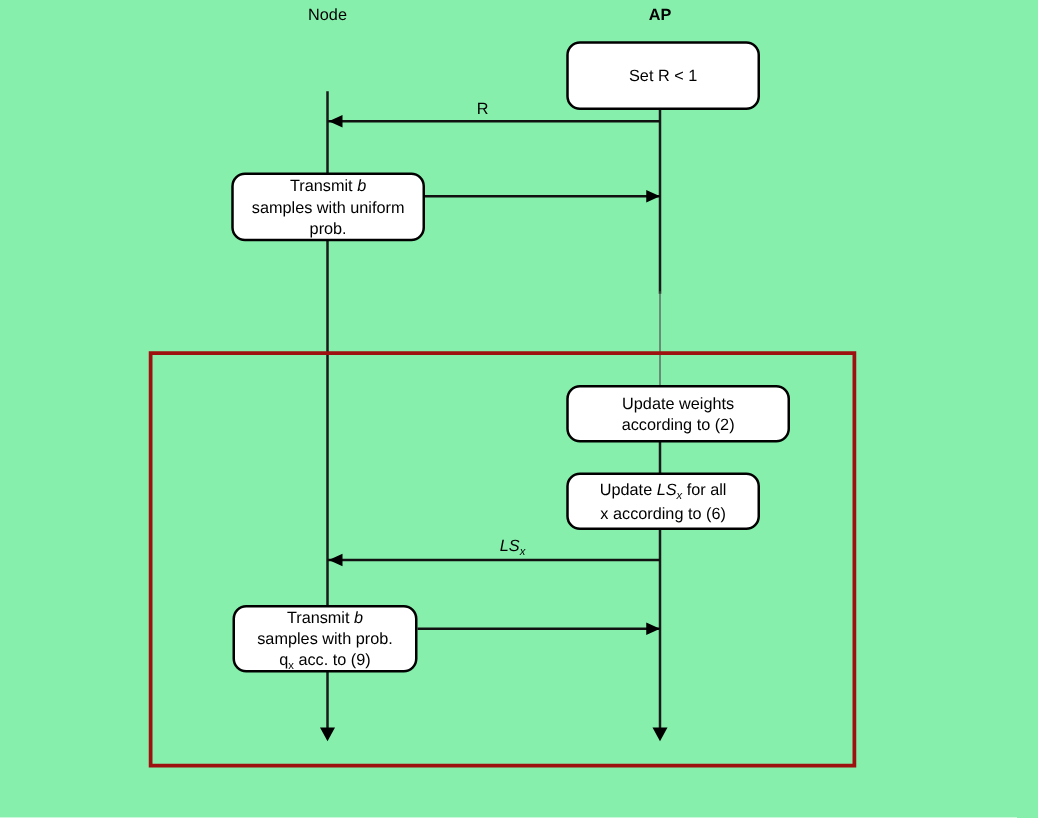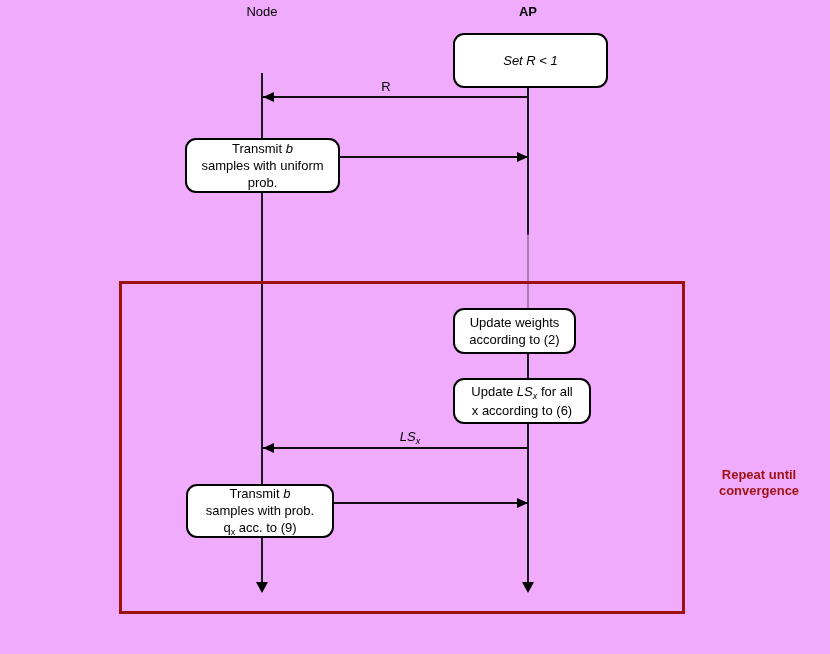--- a/index.html
+++ b/index.html
@@ -8,21 +8,21 @@
     background: #ffffff;
   }
   body {
     font-family: "Liberation Sans", sans-serif;
     -webkit-font-smoothing: antialiased;
   }
   #diagram {
     position: relative;
     width: 830px;
     height: 654px;
-    background: #f0abfc;
+    background: #86efac;
     overflow: hidden;
   }
 
   
   .lifeline-label {
     position: absolute;
     font-size: 13px;
     color: #000000;
     text-align: center;
     white-space: nowrap;
@@ -143,42 +143,41 @@
   <div class="lifeline" style="left:262px; top:73px; height:512px;"></div>
   <div class="lifeline-arrowhead" style="left:262px; top:582px;"></div>
 
   <div class="lifeline" style="left:528px; top:87px; height:148px;"></div>
   <div class="lifeline thin" style="left:528px; top:233px; height:78px;"></div>
   <div class="lifeline" style="left:528px; top:351px; height:29px;"></div>
   <div class="lifeline" style="left:528px; top:422px; height:163px;"></div>
   <div class="lifeline-arrowhead" style="left:528px; top:582px;"></div>
 
   <div class="loop-frame" style="left:119px; top:281px; width:566px; height:333px;"></div>
-  <div class="loop-note" style="left:759px; top:467px;">Repeat until<br>convergence</div>
 
-  <div class="action-box" style="left:453px; top:33px; width:155px; height:55px;font-style:italic;">
+  <div class="action-box" style="left:453px; top:33px; width:155px; height:55px;">
     <span class="txt">Set R &lt; 1</span>
   </div>
 
   <div class="msg-label" style="left:386px; top:79px;">R</div>
   <div class="msg-line" style="left:262px; top:96px; width:266px;"></div>
   <div class="arrowhead-left" style="left:263px; top:97px;"></div>
 
   <div class="action-box" style="left:185px; top:138px; width:155px; height:55px;">
     <span class="txt">Transmit <i>b</i><br>samples with uniform<br>prob.</span>
   </div>
 
   <div class="msg-line" style="left:340px; top:156px; width:188px;"></div>
   <div class="arrowhead-right" style="left:517px; top:157px;"></div>
 
-  <div class="action-box" style="left:453px; top:308px; width:123px; height:46px;">
+  <div class="action-box" style="left:453px; top:308px; width:179px; height:46px;">
     <span class="txt">Update weights<br>according to (2)</span>
   </div>
 
-  <div class="action-box" style="left:453px; top:378px; width:138px; height:46px;">
+  <div class="action-box" style="left:453px; top:378px; width:155px; height:46px;">
     <span class="txt">Update <i>LS<sub>x</sub></i> for all<br>x according to (6)</span>
   </div>
 
   <div class="msg-label" style="left:410px; top:429px;"><i>LS<sub>x</sub></i></div>
   <div class="msg-line" style="left:262px; top:447px; width:266px;"></div>
   <div class="arrowhead-left" style="left:263px; top:448px;"></div>
 
   <div class="action-box" style="left:186px; top:484px; width:148px; height:54px;">
     <span class="txt">Transmit <i>b</i><br>samples with prob.<br>q<sub>x</sub> acc. to (9)</span>
   </div>

